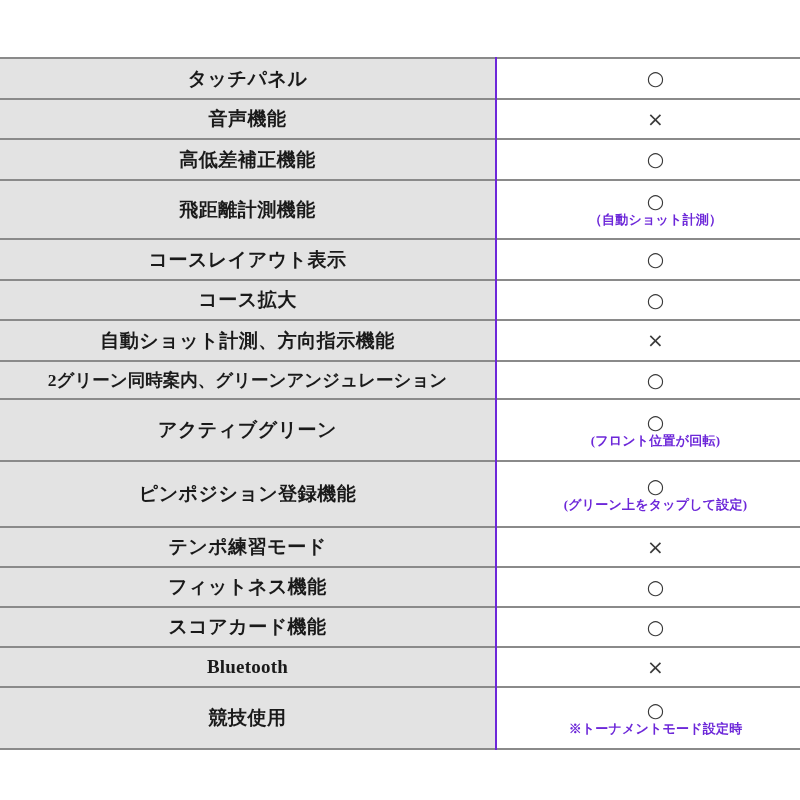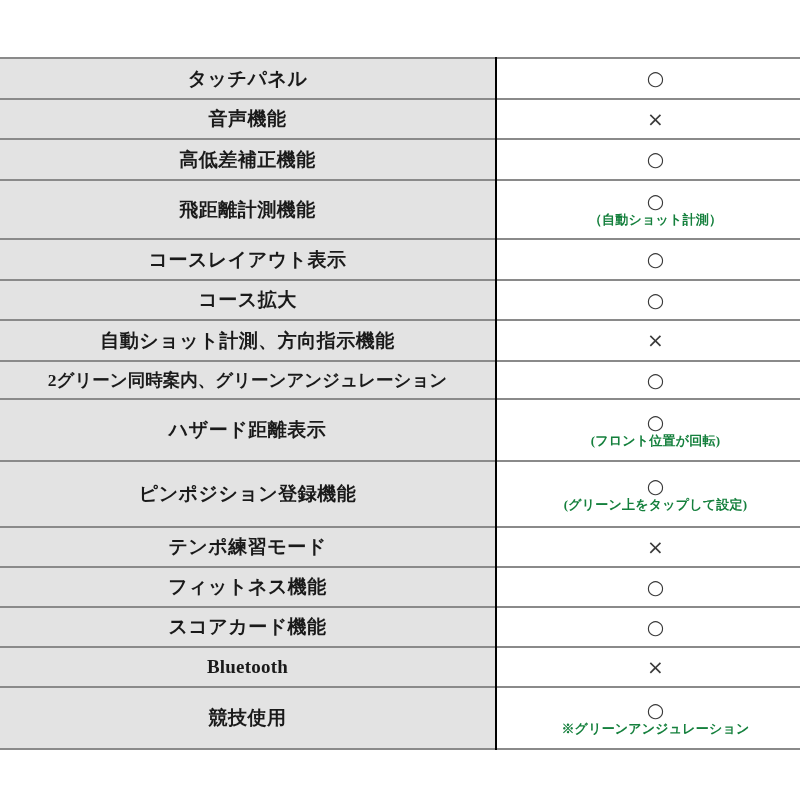--- a/index.html
+++ b/index.html
@@ -39,21 +39,21 @@
   .spec-table td {
     padding: 0;
     margin: 0;
     vertical-align: middle;
     text-align: center;
   }
 
   td.feature-cell {
     width: 483px;
     background: #e3e3e3;
-    border-right: 2px solid #000000;
+    border-right: 2px solid #6d28d9;
     font-weight: bold;
     font-size: 19px;
     color: #1a1a1a;
     letter-spacing: 0.5px;
     padding: 0 6px;
   }
 
   td.feature-cell.long-label {
     font-size: 17.5px;
     letter-spacing: 0px;
@@ -94,21 +94,21 @@
   }
 
   .mark.mark-cross {
     font-size: 20px;
   }
 
   .note {
     margin-top: 1px;
     font-size: 13px;
     font-weight: bold;
-    color: #15803d;
+    color: #6d28d9;
     line-height: 1.1;
     letter-spacing: 0.2px;
     white-space: nowrap;
   }
 
   .has-note .mark {
     margin-bottom: 0px;
   }
 </style>
 </head>
@@ -176,21 +176,21 @@
         </tr>
         <tr style="height: 38px;">
           <td class="feature-cell long-label">2グリーン同時案内、グリーンアンジュレーション</td>
           <td class="support-cell">
             <div class="support-inner">
               <span class="mark mark-circle">○</span>
             </div>
           </td>
         </tr>
         <tr style="height: 62px;">
-          <td class="feature-cell">ハザード距離表示</td>
+          <td class="feature-cell">アクティブグリーン</td>
           <td class="support-cell">
             <div class="support-inner has-note">
               <span class="mark mark-circle">○</span>
               <span class="note">(フロント位置が回転)</span>
             </div>
           </td>
         </tr>
         <tr style="height: 66px;">
           <td class="feature-cell">ピンポジション登録機能</td>
           <td class="support-cell">
@@ -230,19 +230,19 @@
             <div class="support-inner">
               <span class="mark mark-cross">×</span>
             </div>
           </td>
         </tr>
         <tr style="height: 62px;">
           <td class="feature-cell">競技使用</td>
           <td class="support-cell">
             <div class="support-inner has-note">
               <span class="mark mark-circle">○</span>
-              <span class="note">※グリーンアンジュレーション</span>
+              <span class="note">※トーナメントモード設定時</span>
             </div>
           </td>
         </tr>
       </tbody>
   </table>
 </div>
 
 </body></html>

